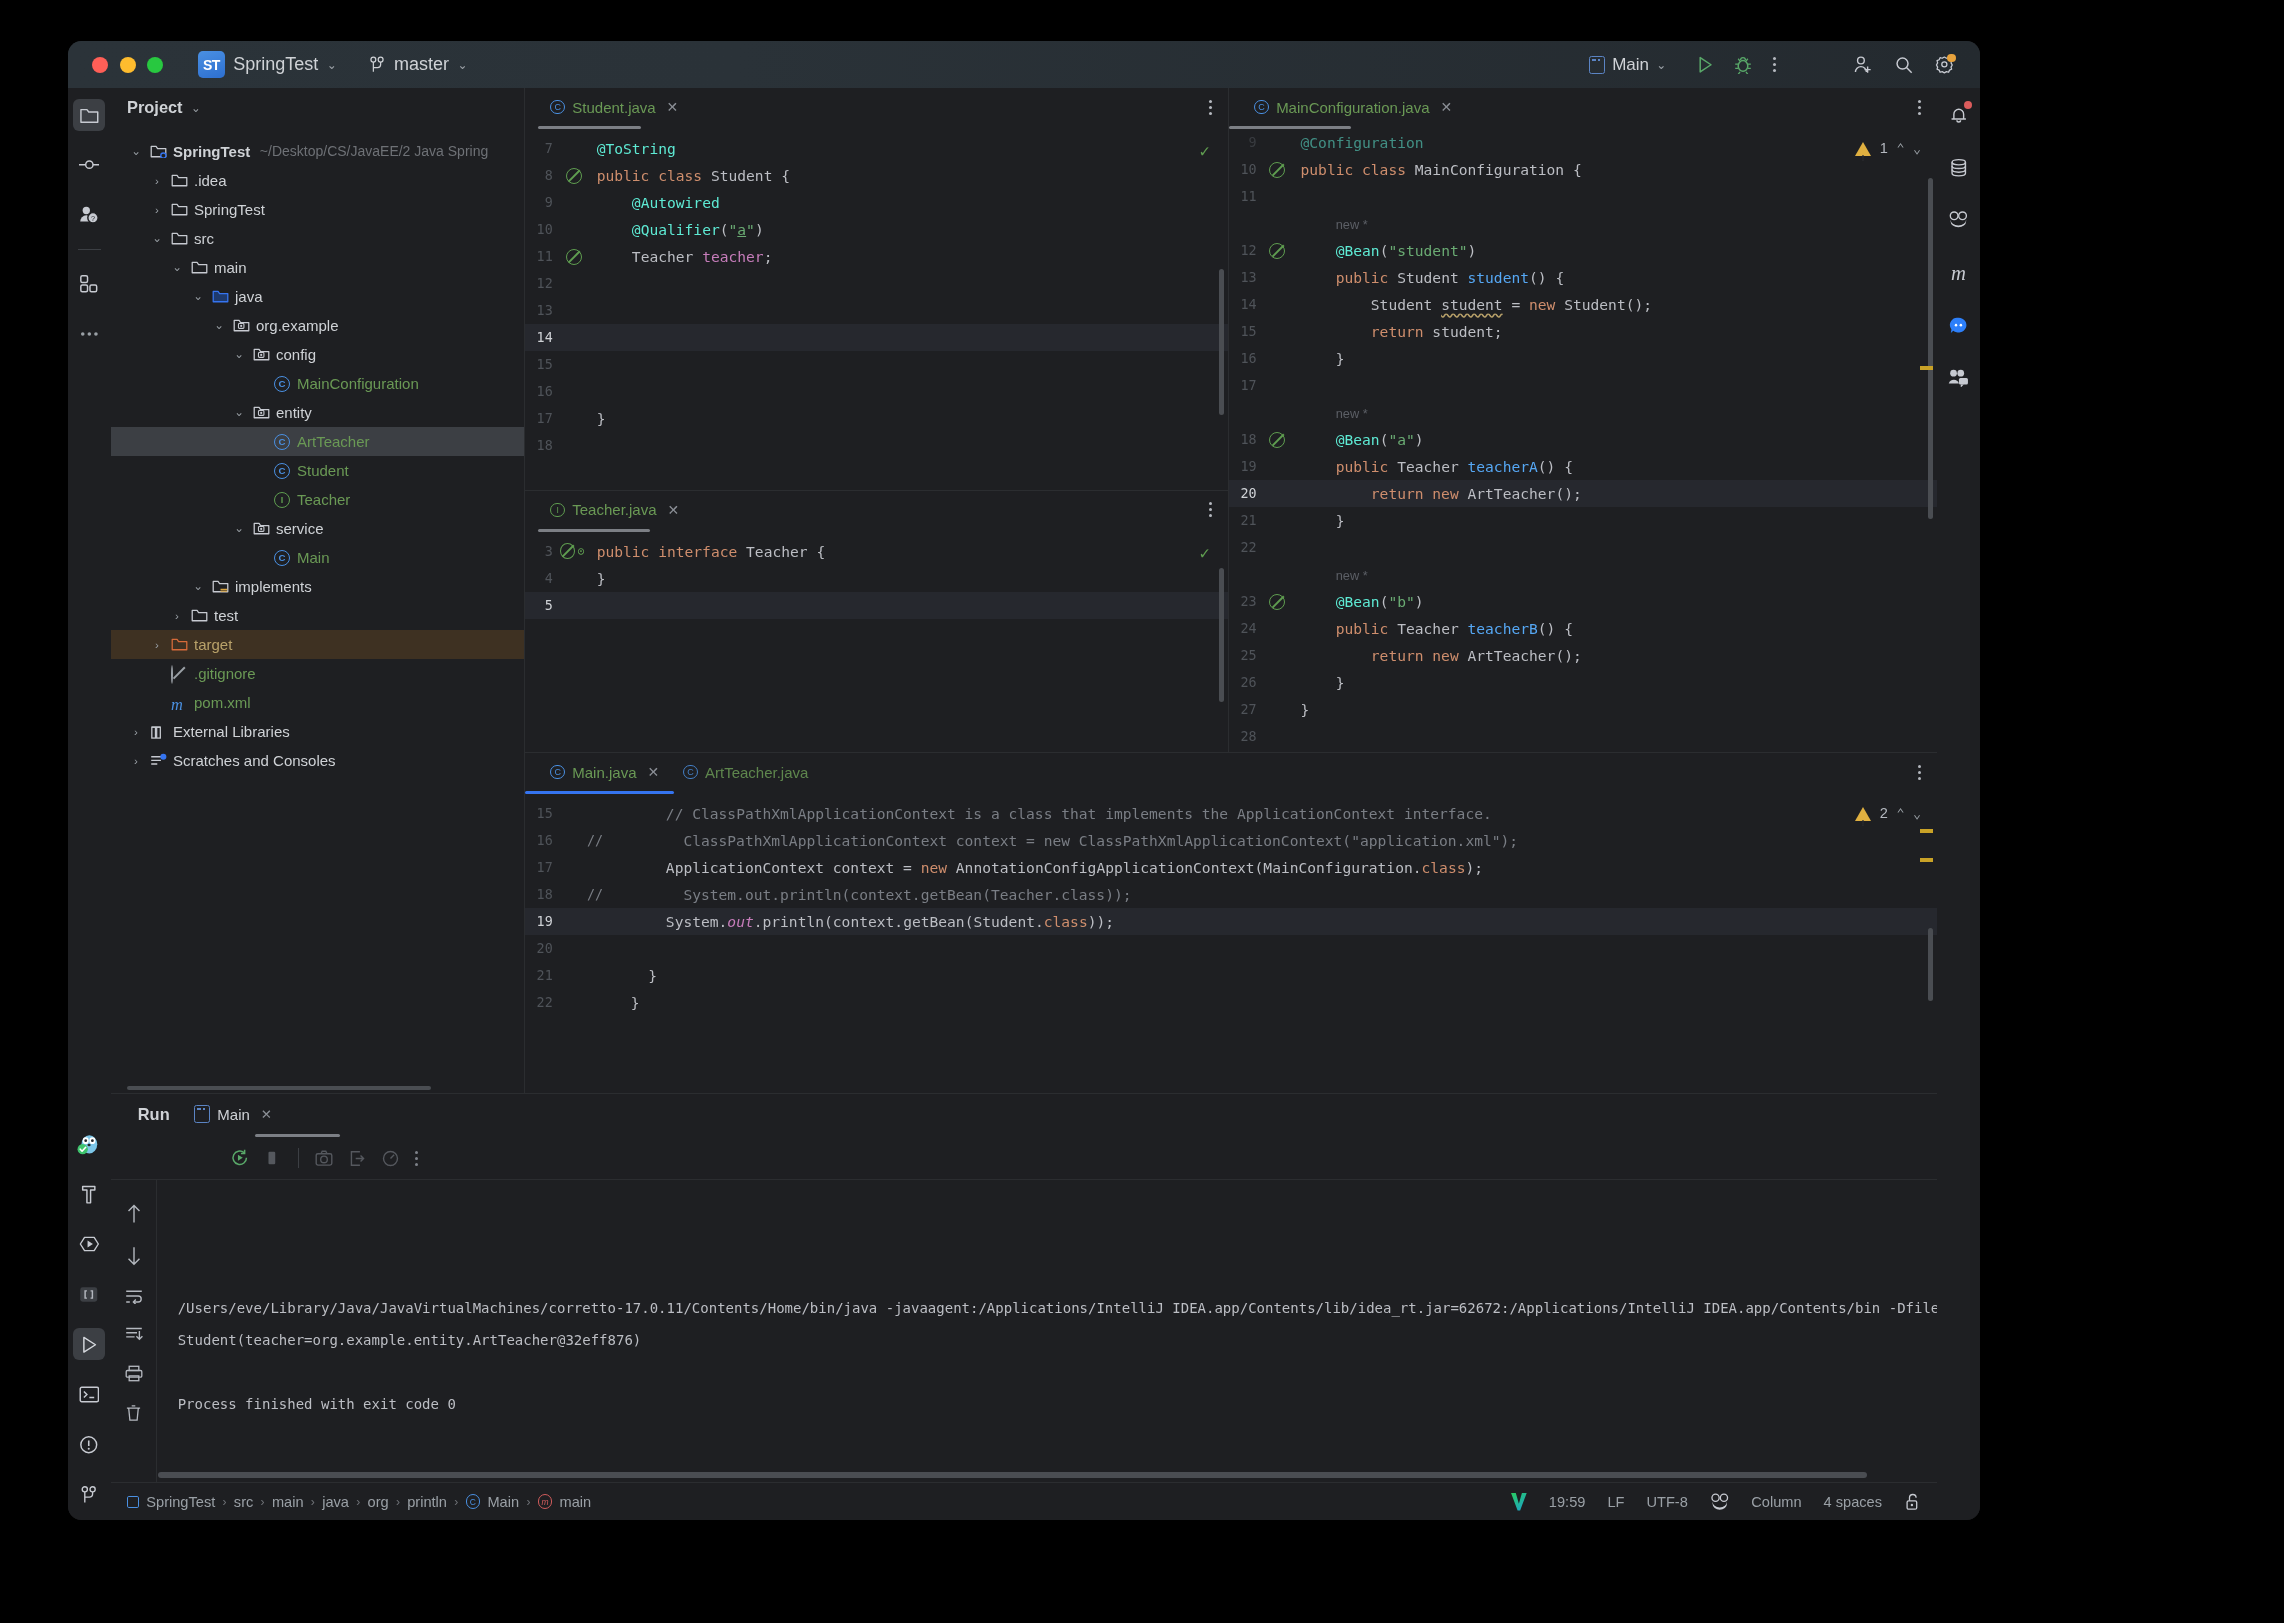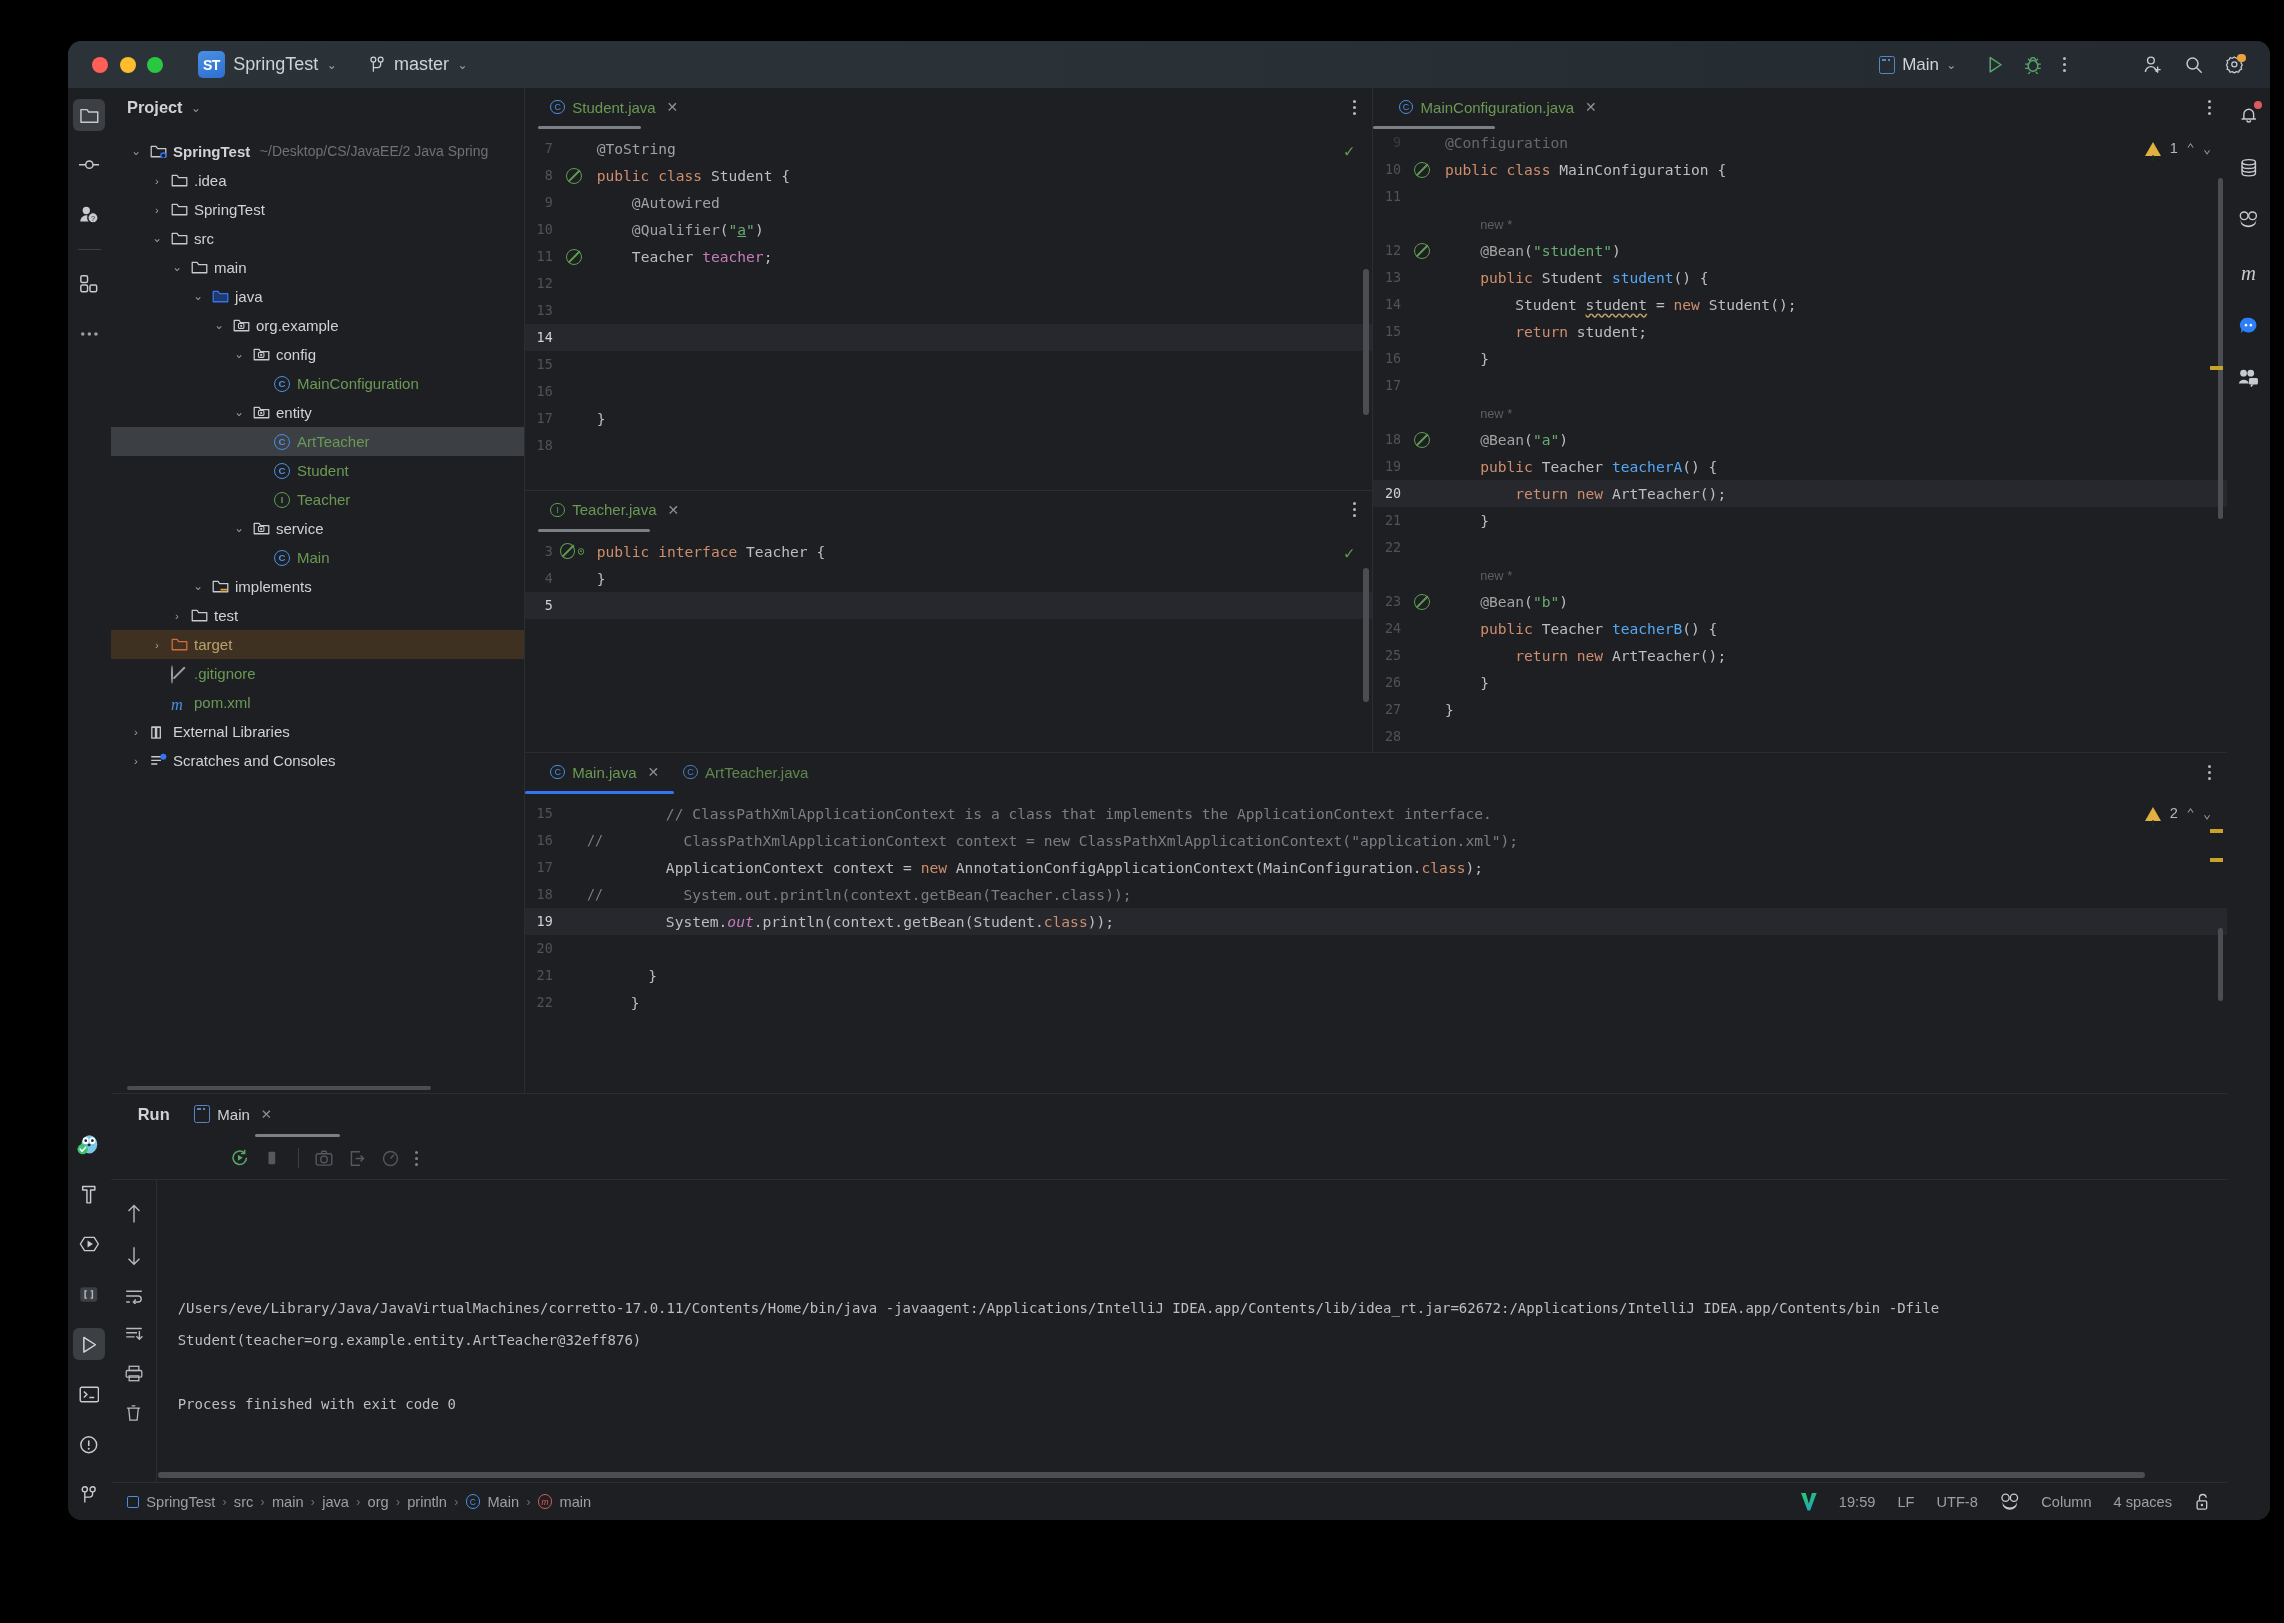--- a/index.html
+++ b/index.html
@@ -10,21 +10,21 @@
     overflow: hidden;
   }
   .desktop {
     position: absolute; inset: 0;
     background: #000000;
     display: flex; align-items: center; justify-content: center;
   }
   .window {
     position: absolute;
     left: 68px; top: 41px;
-    width: 2202px; height: 1479px;
+    width: 1912px; height: 1479px;
     background: #1e1f22;
     border-radius: 13.4px;
     overflow: hidden;
     display: flex; flex-direction: column;
     box-shadow: 0 6px 36px rgba(0,0,0,0.8);
   }
 
   
   .titlebar {
     height: 47px;
@@ -168,21 +168,21 @@
   .gut{width:35px;flex:0 0 35px;text-align:right;color:#4f5359;padding-right:7.3px;font-size:13.4px;}
   .gut.cur{color:#cfd2d6;}
   .gmark{width:27px;flex:0 0 27px;display:flex;align-items:center;justify-content:center;}
   .ctext{padding-left:9.7px;color:#bcbec4;}
 
   .bean-ico{width:16px;height:16px;border:1.5px solid #5f9d50;border-radius:50%;position:relative;}
   .bean-ico:after{content:"";position:absolute;left:-0.6px;top:6px;width:16px;height:1.5px;background:#5f9d50;transform:rotate(-45deg);}
   .arr-ico{width:13.4px;height:13.4px;color:#5f9d50;font-size:11.6px;display:flex;align-items:center;justify-content:center;}
 
   
-  .kw{color:#cf8e6d;} .str{color:#6aab73;} .ann{color:#a3a3a3;}
+  .kw{color:#cf8e6d;} .str{color:#6aab73;} .ann{color:#5eead4;}
   .cmt{color:#7a7e85;margin-top:29px;} .fld{color:#c77dbb;} .mth{color:#56a8f5;}
   .id{color:#bcbec4;}
   .ghost{color:#5c5f66;font-family:"Liberation Sans",sans-serif;font-size:12.8px;}
   .wave{ text-decoration: underline; text-decoration-style: wavy; text-decoration-color:#b9a26a; text-underline-offset: 3px;}
   .uline{ text-decoration: underline; text-decoration-color:#6aab73;}
 
   .pane-badge{position:absolute;right:16px;top:6px;display:flex;align-items:center;gap:8.5px;z-index:5;}
   .warn-tri{width:0;height:0;border-left:8px solid transparent;border-right:8px solid transparent;border-bottom:14px solid #e0b040;position:relative;}
   .warn-tri:after{content:"!";position:absolute;left:-1.8px;top:3.6px;color:#2b2d30;font-size:9px;font-weight:bold;font-family:"Liberation Sans",sans-serif;}
   .badge-num{color:#b4b8bf;font-size:14.6px;font-family:"Liberation Sans",sans-serif;}

